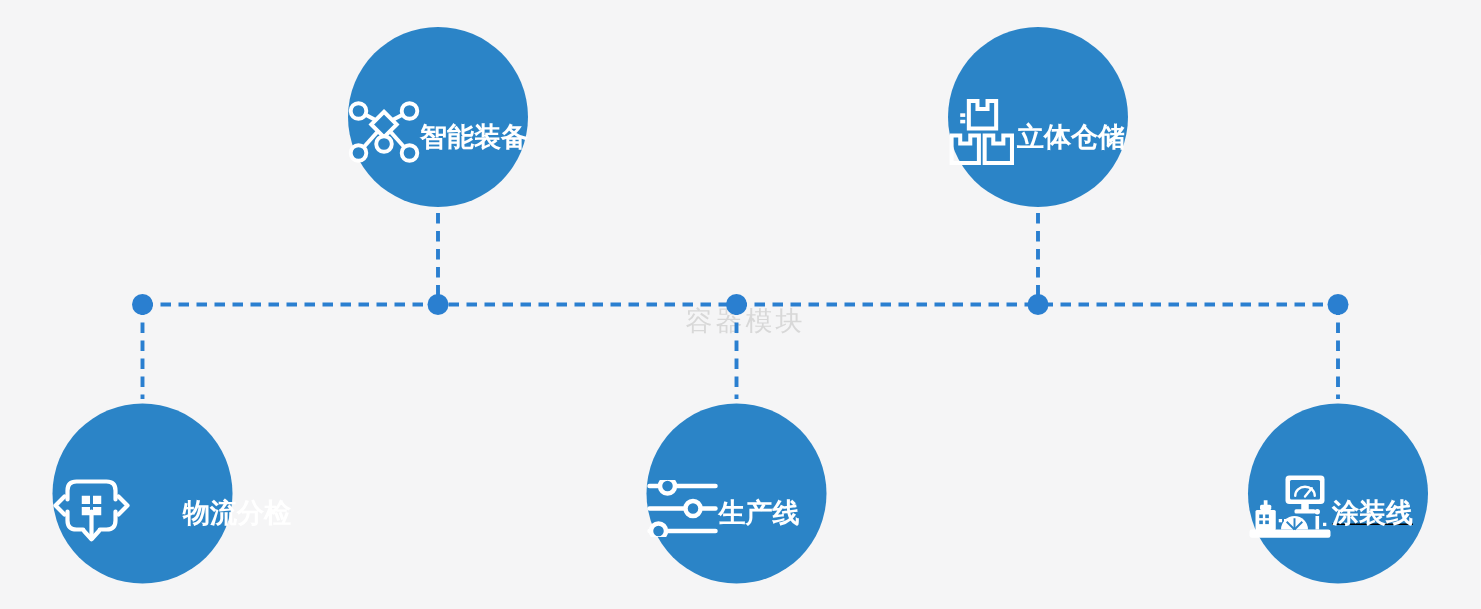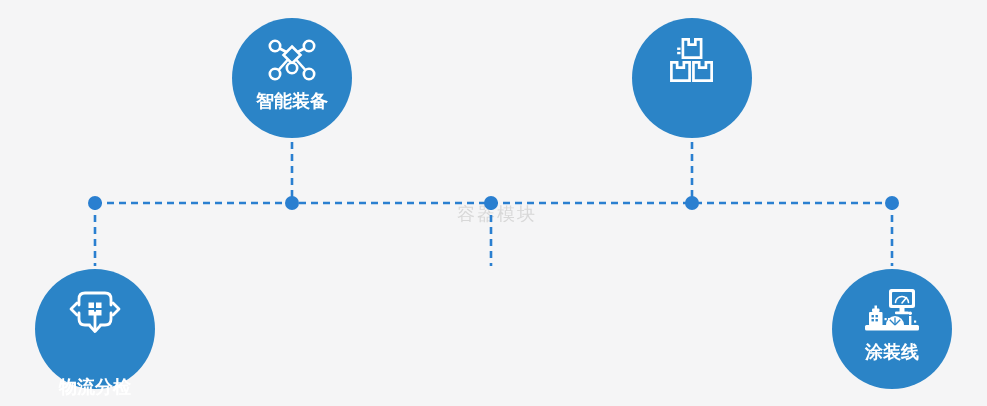--- a/index.html
+++ b/index.html
@@ -31,21 +31,21 @@
   .connectors{
     position:absolute;left:0;top:0;
     z-index:2;
   }
   .node{
     position:absolute;
     width:120px;height:120px;
     border-radius:50%;
     background:var(--node-fill);
     display:flex;
-    flex-direction:column;
+    flex-direction:row;
     align-items:center;
     box-sizing:border-box;
     padding-top:19px;
     z-index:3;
   }
   .node .icon{
     height:45px;
     display:flex;
     align-items:center;
     justify-content:center;
@@ -54,21 +54,21 @@
     margin-top:7px;
     font-size:18px;
     font-weight:bold;
     color:var(--label-text);
     white-space:nowrap;
   }
   .node-1{left:232px;top:18px;}
   .node-2{left:632px;top:18px;}
   .node-3{left:35px;top:269px;gap:35px;}
   .node-4{left:431px;top:269px;}
-  .node-5{left:832px;top:269px;}
+  .node-5{left:832px;top:269px;text-decoration:underline;}
 </style>
 </head>
 <body>
 
 <div class="stage">
 
   <div class="watermark">容器模块</div>
 
   <svg class="connectors" width="987" height="406" viewBox="0 0 987 406">
     <g stroke="var(--connector)" stroke-width="2.6" stroke-dasharray="7 5" fill="none">
@@ -116,20 +116,21 @@
           <path d="M14.5,1.5 h6 v5.5 h7 v-5.5 h6 v19 h-19 Z"></path>
           <path d="M2.5,25.5 h6 v5.5 h7 v-5.5 h6 v19 h-19 Z"></path>
           <path d="M25.5,25.5 h6 v5.5 h7 v-5.5 h6 v19 h-19 Z"></path>
         </g>
         <g fill="#fff">
           <rect x="8.5" y="10" width="3.5" height="2.5"></rect>
           <rect x="8.5" y="14.5" width="3.5" height="2.5"></rect>
         </g>
       </svg>
     </span>
+    <div class="label">立体仓储</div>
   </div>
 
   <div class="node node-3">
     <span class="icon">
       <svg width="52" height="50" viewBox="0 0 52 50">
         <g stroke="#fff" stroke-width="2.8" fill="none" stroke-linecap="round" stroke-linejoin="round">
           <path d="M10,19 V13 Q10,7 16,7 H36 Q42,7 42,13 V19"></path>
           <path d="M10,27 V33 Q10,39 16,39 H20.5"></path>
           <path d="M42,27 V33 Q42,39 36,39 H31.5"></path>
           <path d="M8,17 L2,23 L8,29"></path>
@@ -141,20 +142,35 @@
           <rect x="19.5" y="16.5" width="5.5" height="5.5"></rect>
           <rect x="27" y="16.5" width="5.5" height="5.5"></rect>
           <rect x="19.5" y="24" width="5.5" height="5.5"></rect>
           <rect x="27" y="24" width="5.5" height="5.5"></rect>
         </g>
       </svg>
     </span>
     <div class="label">物流分检</div>
   </div>
 
+  <div class="node node-4">
+    <span class="icon">
+      <svg width="48" height="38" viewBox="0 0 48 38">
+        <g stroke="#fff" stroke-width="3" fill="none" stroke-linecap="round">
+          <line x1="2" y1="4" x2="46" y2="4"></line>
+          <line x1="2" y1="19" x2="46" y2="19"></line>
+          <line x1="2" y1="34" x2="46" y2="34"></line>
+          <circle cx="14" cy="4" r="5" fill="var(--node-fill)"></circle>
+          <circle cx="31" cy="19" r="5" fill="var(--node-fill)"></circle>
+          <circle cx="8" cy="34" r="5" fill="var(--node-fill)"></circle>
+        </g>
+      </svg>
+    </span>
+    <div class="label">生产线</div>
+  </div>
 
   <div class="node node-5">
     <span class="icon">
       <svg width="56" height="46" viewBox="0 0 56 46">
         <g fill="#fff">
 
           <rect x="25" y="1" width="26" height="19" rx="2.5"></rect>
           <rect x="35.5" y="20" width="5" height="4"></rect>
           <rect x="31" y="23.5" width="14" height="2.8" rx="1"></rect>
 

